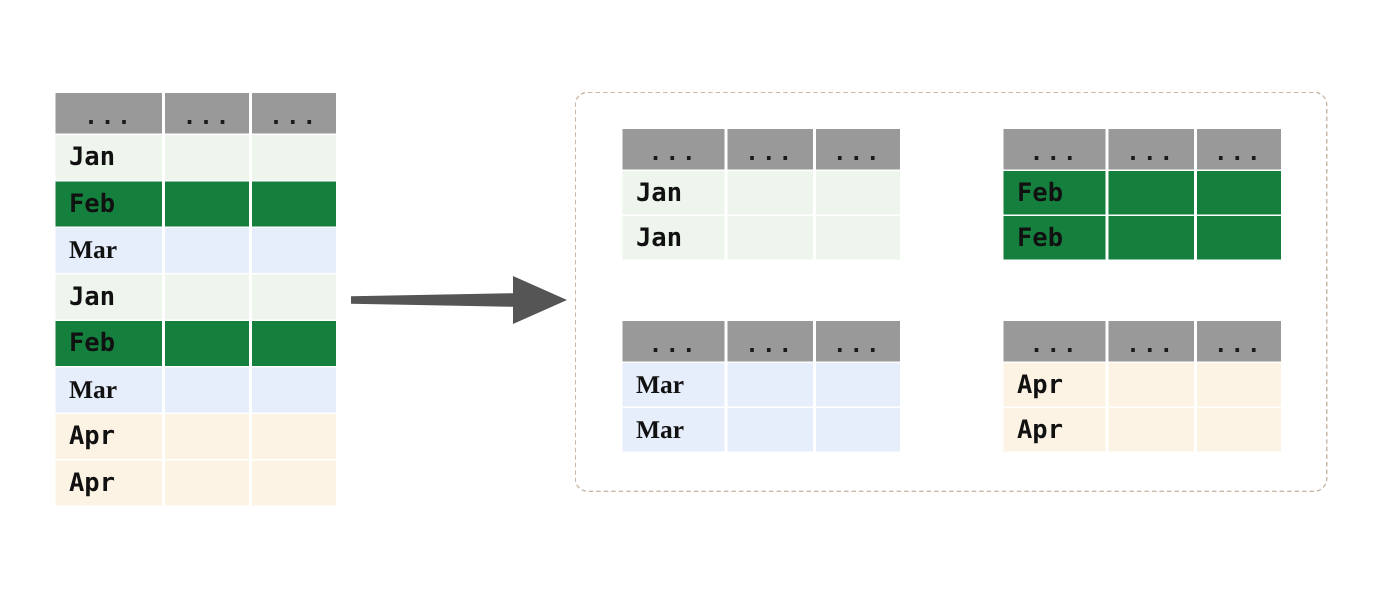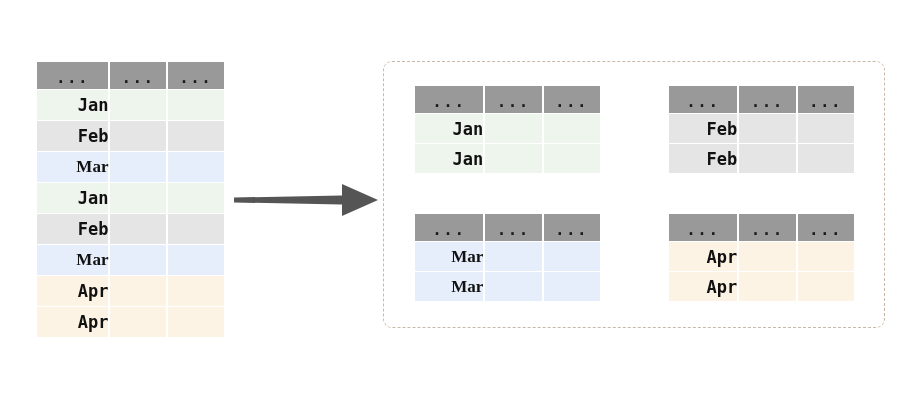--- a/index.html
+++ b/index.html
@@ -43,29 +43,29 @@
   }
   .hdr-dots {
     display: block;
     transform: translateY(18%);
   }
 
   
   .body-cell {
     color: #111111;
     font-weight: bold;
-    justify-content: flex-end;
+    justify-content: flex-start;
   }
   .lbl {
     padding-left: 9px;
   }
 
   
   .g-jan { background: #eef5ec; }
-  .g-feb { background: #e5e5e5; }
+  .g-feb { background: #15803d; }
   .g-mar { background: #e7eefb; font-family: Liberation Serif, serif; }
   .g-apr { background: #fcf3e4; }
 
   
   #source-table {
     left: 37px;
     top: 62px;
     width: 187px;
   }
   #source-table .row { height: 30px; }

